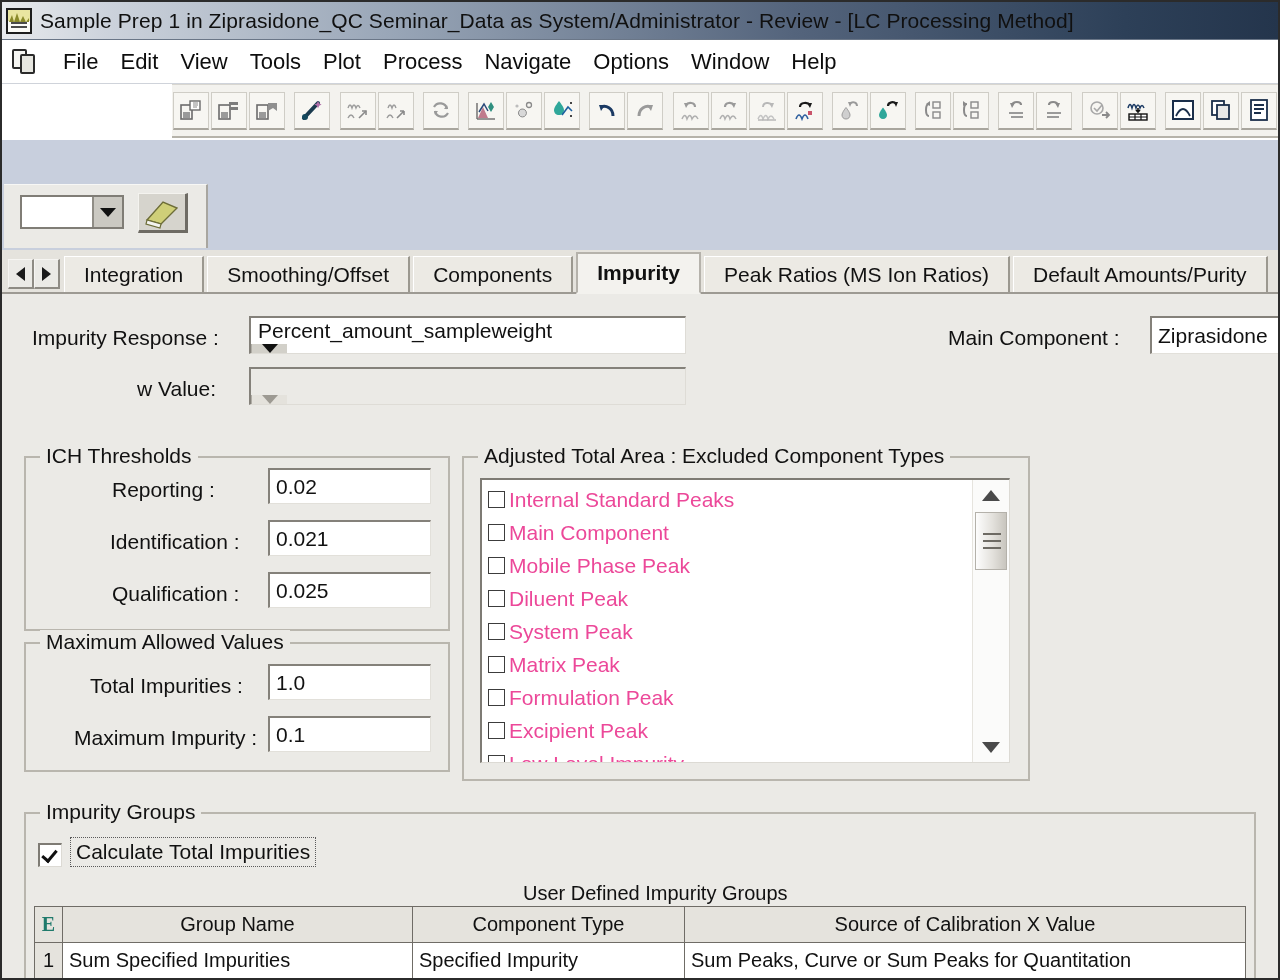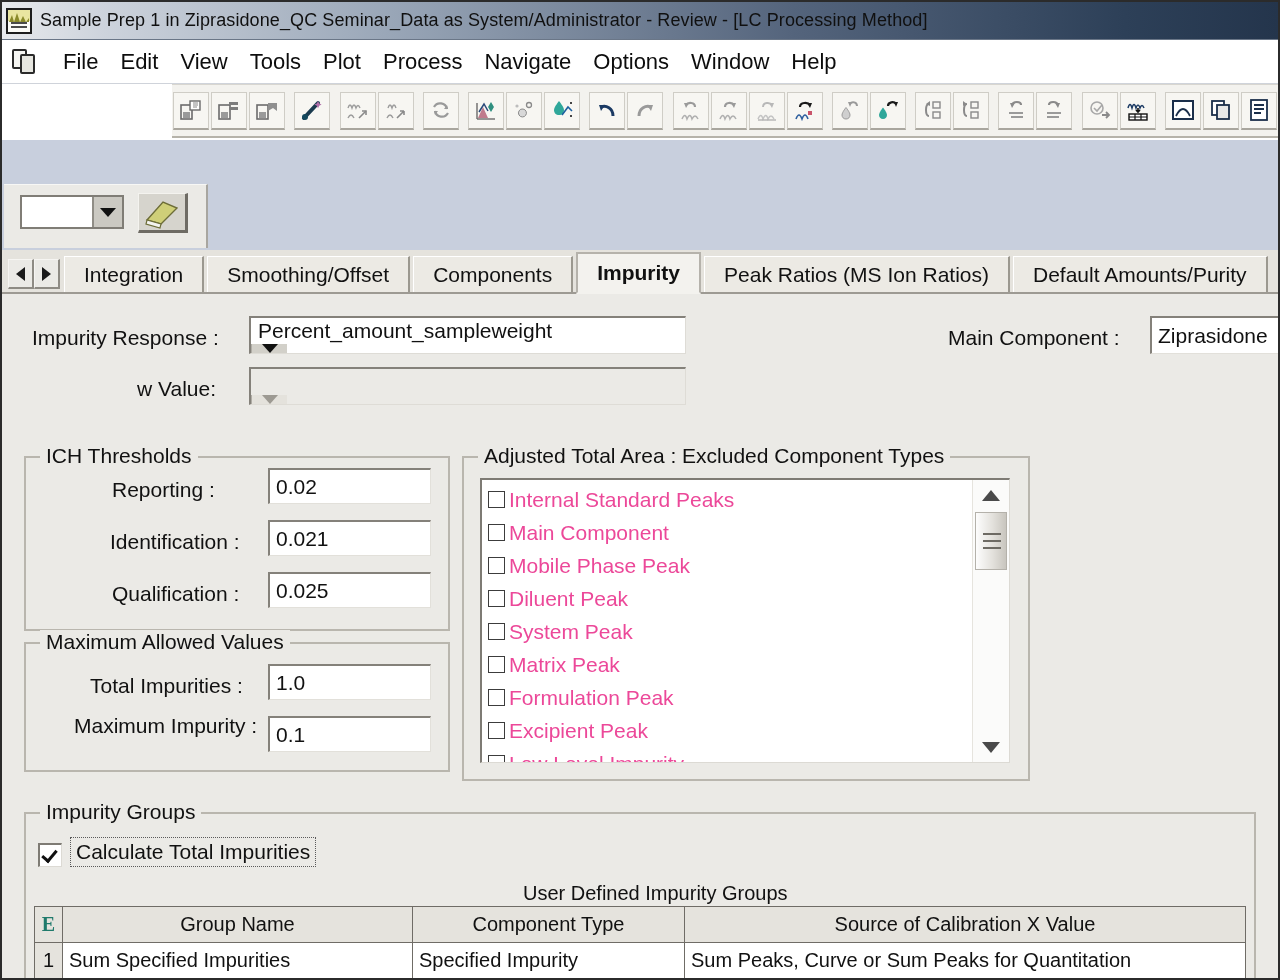--- a/index.html
+++ b/index.html
@@ -42,21 +42,21 @@
     position: absolute; left: 1px; top: 2px; width: 20px; height: 10px;
   }
   .title-icon .bot {
     position:absolute; left:0; bottom:0; width:100%; height:48%;
     background:#fbfbf7;
   }
   .title-icon .bar {
     position:absolute; height:1.5px; background:#4a4a4a; left:3px; width:16px;
   }
   .titlebar .title-text {
-    font-size: 18px; color: #101010; letter-spacing: .1px;
+    font-size: 21px; color: #101010; letter-spacing: .1px;
     white-space: nowrap; font-family: "Liberation Sans", sans-serif;
   }
 
   
   .menubar {
     position: absolute; left: 0; top: 38px; width: 1276px; height: 44px;
     background: #ffffff;
     display: flex; align-items: center;
     padding-left: 10px;
     border-bottom: 1px solid #cfd3da;
@@ -654,21 +654,21 @@
     <div class="row-label" style="left:108px; top:236px;">Identification :</div>
     <div class="textbox" style="left:266px; top:226px; width:163px; height:36px;">0.021</div>
     <div class="row-label" style="left:110px; top:288px;">Qualification :</div>
     <div class="textbox" style="left:266px; top:278px; width:163px; height:36px;">0.025</div>
 
     <div class="groupbox" style="left:22px; top:348px; width:426px; height:130px;">
       <div class="gb-title">Maximum Allowed Values</div>
     </div>
     <div class="row-label" style="left:88px; top:380px;">Total Impurities :</div>
     <div class="textbox" style="left:266px; top:370px; width:163px; height:36px;">1.0</div>
-    <div class="row-label" style="left:72px; top:420px;">Maximum Impurity :</div>
+    <div class="row-label" style="left:72px; top:432px;">Maximum Impurity :</div>
     <div class="textbox" style="left:266px; top:422px; width:163px; height:36px;">0.1</div>
 
     <div class="groupbox" style="left:460px; top:162px; width:568px; height:325px;">
       <div class="gb-title">Adjusted Total Area : Excluded Component Types</div>
     </div>
     <div class="listbox" style="left:478px; top:184px; width:530px; height:285px;">
       <div class="lb-items">
         <div class="lb-item">
             <span class="cb"></span>
             <span>Internal Standard Peaks</span>

